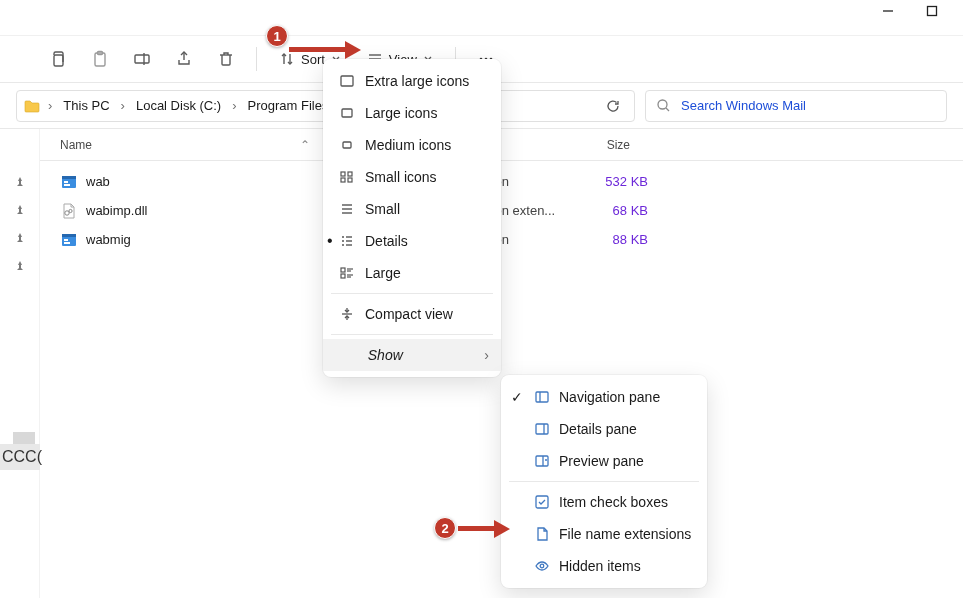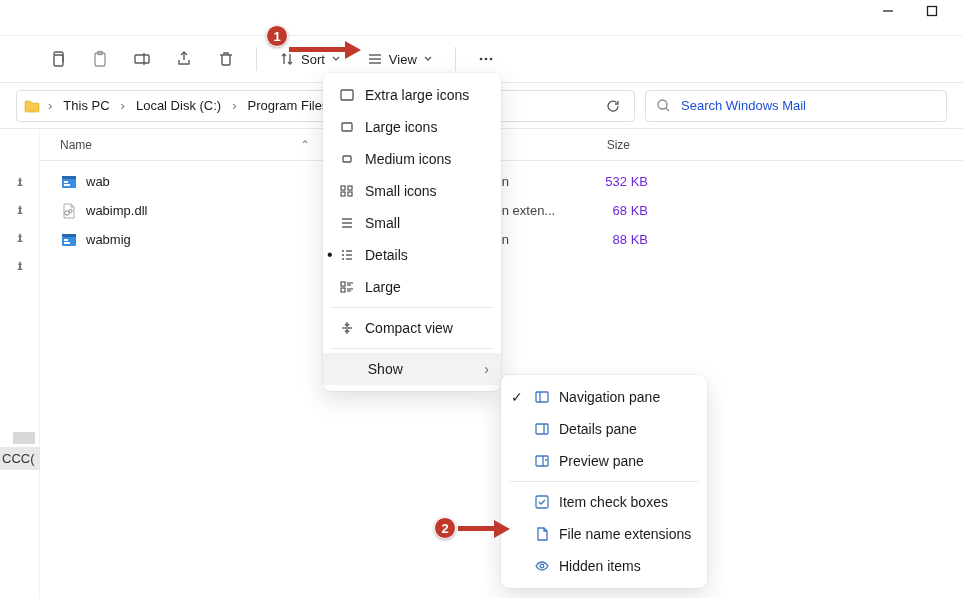--- a/index.html
+++ b/index.html
@@ -30,33 +30,33 @@
 .col-name { width: 270px; display: flex; align-items: center; gap: 8px; }
 .col-type { width: 220px; }
 .col-size { width: 80px; text-align: right; }
 .file-list { padding: 6px 0; }
 .file-row { height: 29px; display: flex; align-items: center; padding: 0 20px; }
 .file-icon { width: 18px; height: 18px; margin-right: 8px; display: flex; align-items: center; justify-content: center; }
 .file-name { width: 262px; font-size: 13px; }
 .file-type { width: 220px; font-size: 13px; color: #444; }
 .file-size { width: 80px; text-align: right; font-size: 13px; color: #6d28d9; }
 
-.trunc-label { position: absolute; left: 0; bottom: 128px; font-size: 13px; color: #333; background: #e8e8e8; padding: 4px 2px; width: 40px; }
+.trunc-label { position: absolute; left: 0; bottom: 128px; font-size: 16px; color: #333; background: #e8e8e8; padding: 4px 2px; width: 40px; }
 .trunc-block { position: absolute; left: 13px; bottom: 154px; width: 22px; height: 12px; background: #d8d8d8; }
 
 .menu { position: absolute; background: #fff; border-radius: 8px; box-shadow: 0 8px 24px rgba(0,0,0,0.13), 0 0 0 1px rgba(0,0,0,.04); padding: 6px 0; z-index: 100; }
-.view-menu { left: 323px; top: 73px; width: 178px; }
+.view-menu { left: 323px; top: 59px; width: 178px; }
 .show-menu { left: 501px; top: 375px; width: 206px; }
 .menu-item { height: 32px; display: flex; align-items: center; padding: 0 12px; font-size: 14px; color: #1a1a1a; position: relative; }
 .menu-item:hover, .menu-item.hover { background: #f2f2f2; }
 .menu-icon { width: 24px; display: flex; align-items: center; justify-content: center; color: #4a4a4a; }
 .menu-bullet { position: absolute; left: 4px; font-size: 16px; color: #1a1a1a; }
 .menu-label { margin-left: 6px; }
 .menu-sep { height: 1px; background: #e8e8e8; margin: 4px 8px; }
-.menu-item.center .menu-label { margin: 0 auto; padding-right: 16px; }
+.menu-item.center .menu-label { margin: 0 auto; padding-right: 16px; font-style: italic; }
 .menu-item .sub-arrow { margin-left: auto; color: #6a6a6a; }
 .show-menu .menu-item { padding-left: 10px; }
 .show-menu .chk { width: 20px; color: #1a1a1a; }
 .show-menu .mic { width: 22px; display: flex; justify-content: center; color: #4078c0; }
 
 .annot { position: absolute; z-index: 200; }
 .badge { width: 22px; height: 22px; border-radius: 50%; background: #c0392b; color: #fff; font-weight: 600; font-size: 13px; display: flex; align-items: center; justify-content: center; border: 1.5px solid #fff; box-shadow: 0 1px 3px rgba(0,0,0,.3); }
 .arrow-body { position: absolute; background: #c0392b; height: 5px; }
 .arrow-head { position: absolute; width: 0; height: 0; border-top: 9px solid transparent; border-bottom: 9px solid transparent; border-left: 16px solid #c0392b; }
 

